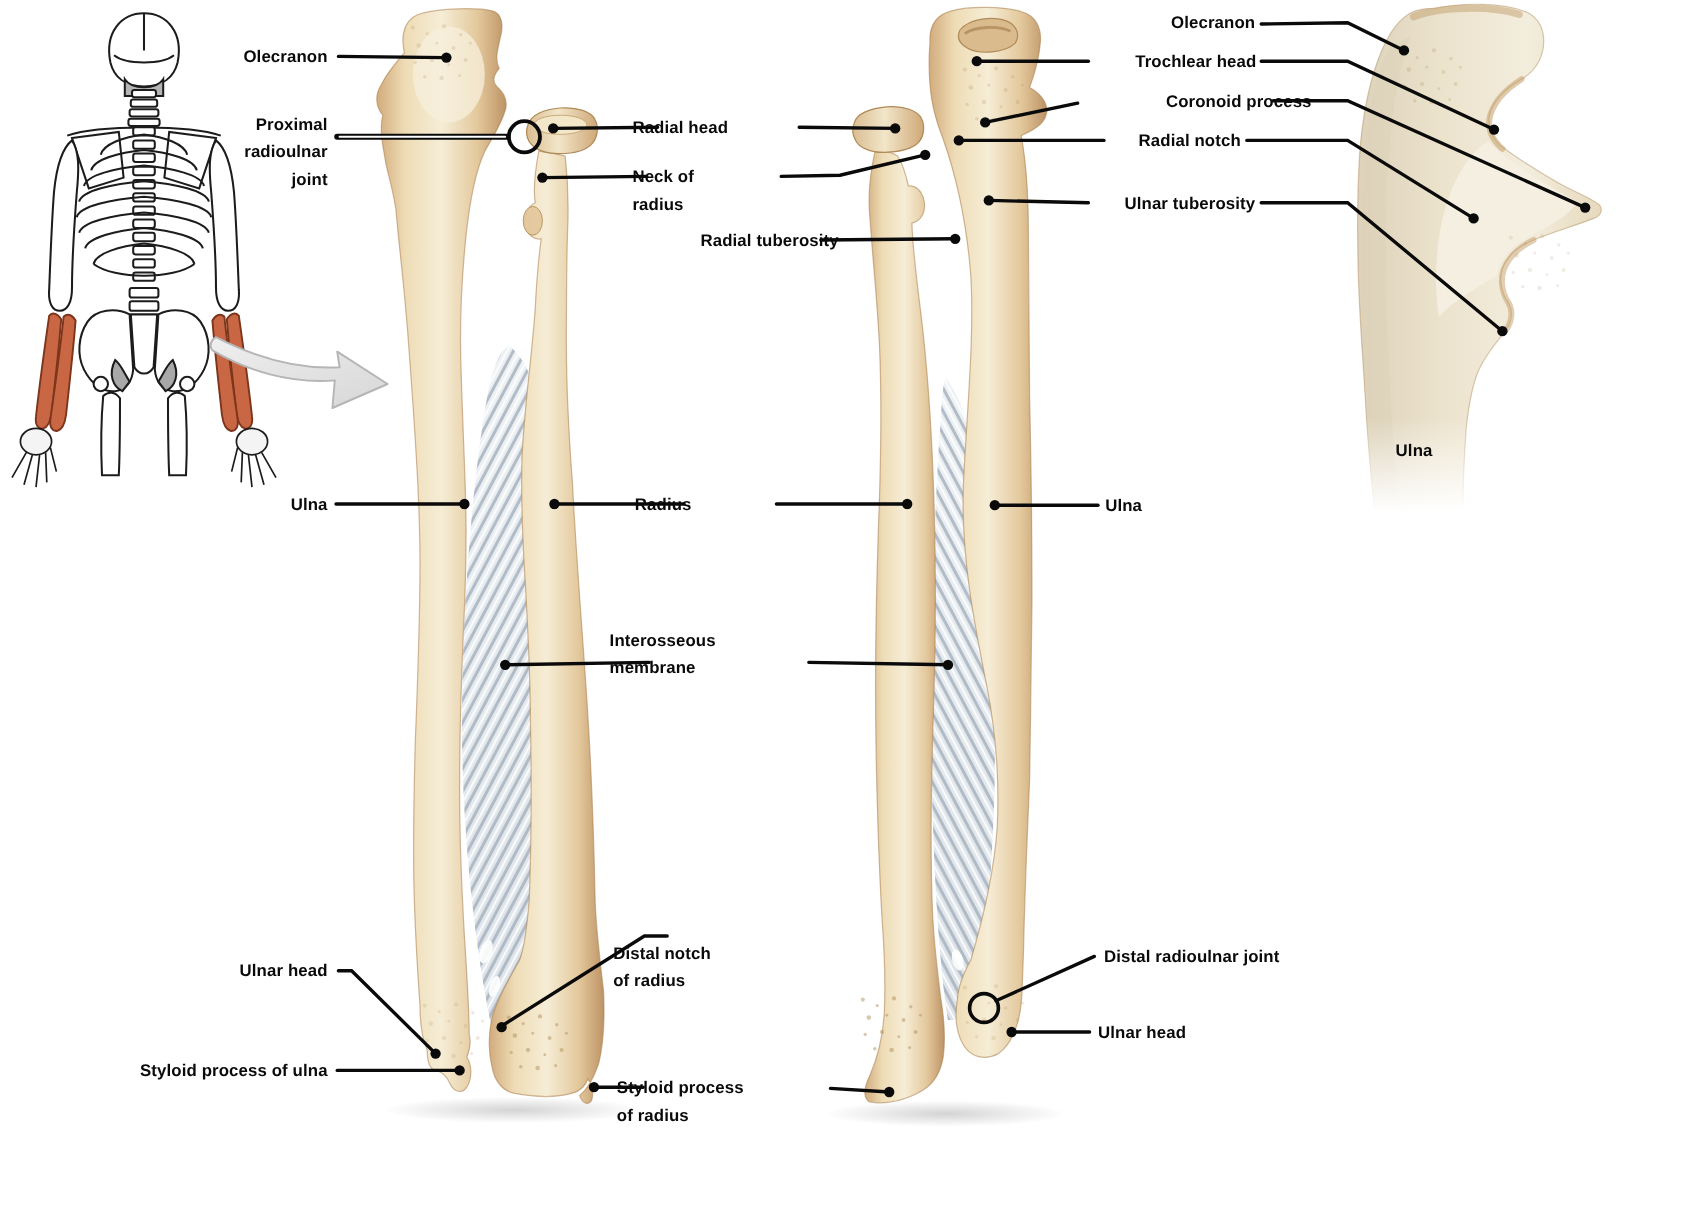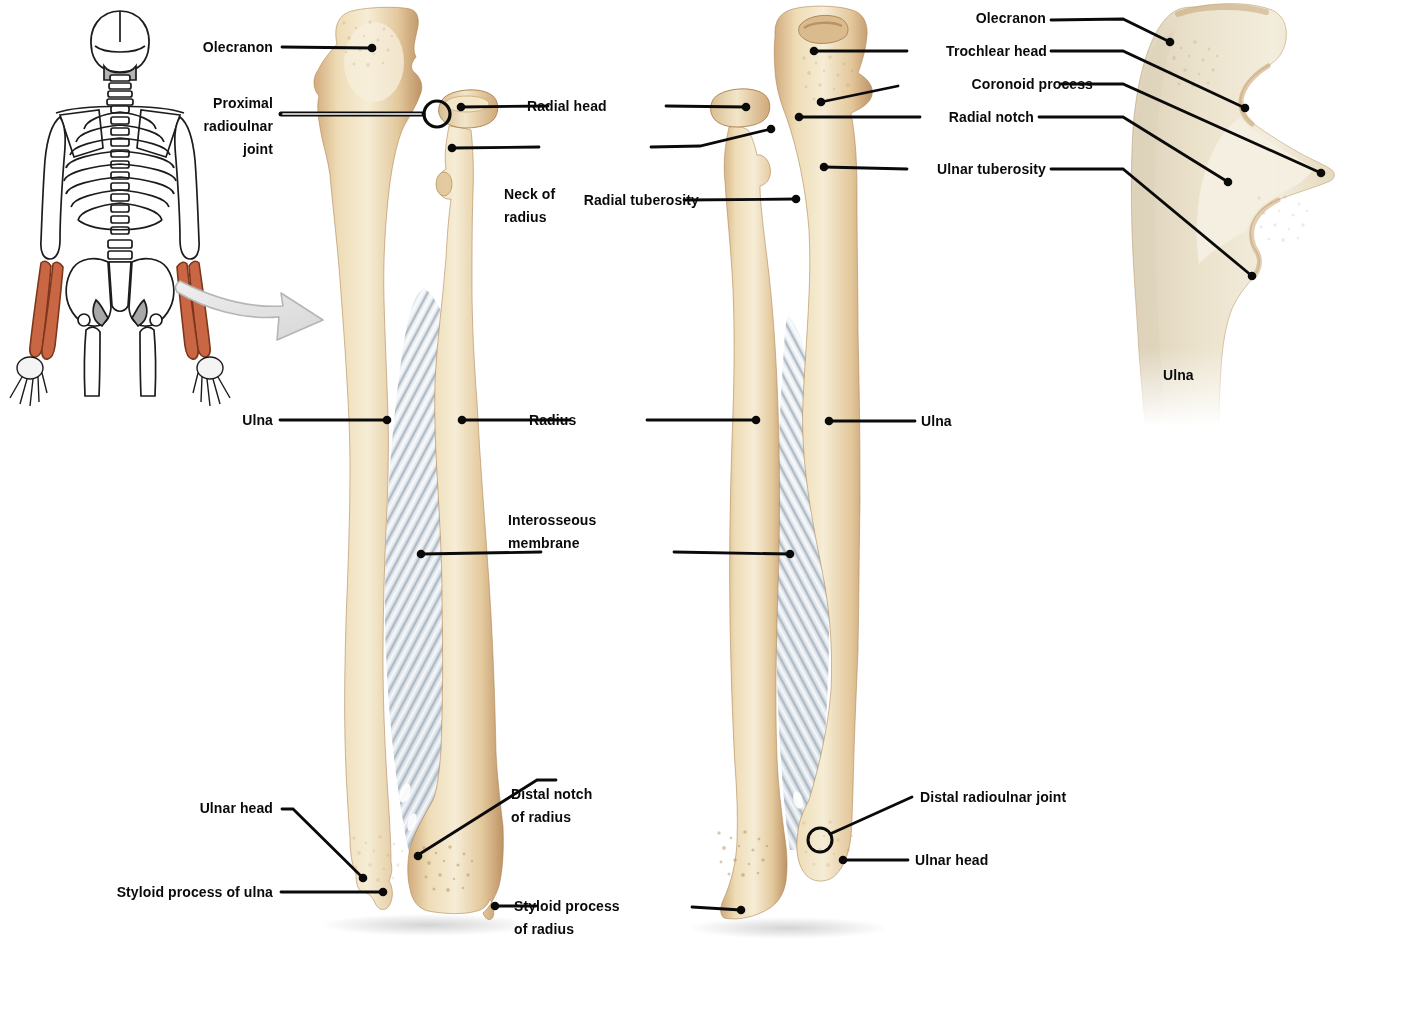--- a/index.html
+++ b/index.html
@@ -327,27 +327,27 @@
           <circle cx="1252" cy="276" r="4.3" stroke="none"></circle>
     </g>
   </g>
 </svg>
 
 <div class="lbl r" style="left:130px;top:36px;width:143px;">Olecranon</div>
 <div class="lbl r" style="left:110px;top:92px;width:163px;">Proximal
 radioulnar
 joint</div>
 <div class="lbl c" style="left:527px;top:95px;width:160px;">Radial head</div>
-<div class="lbl c" style="left:504px;top:136px;width:160px;margin-top:47px;">Neck of
+<div class="lbl c" style="left:527px;top:136px;width:160px;">Neck of
 radius</div>
 <div class="lbl r" style="left:489px;top:189px;width:210px;">Radial tuberosity</div>
 <div class="lbl r" style="left:130px;top:409px;width:143px;">Ulna</div>
 <div class="lbl c" style="left:529px;top:409px;width:160px;">Radius</div>
 <div class="lbl l" style="left:921px;top:410px;width:100px;">Ulna</div>
-<div class="lbl c" style="left:508px;top:509px;width:200px;">Interosseous
+<div class="lbl c" style="left:508px;top:522px;width:200px;">Interosseous
 membrane</div>
 <div class="lbl r" style="left:130px;top:797px;width:143px;">Ulnar head</div>
 <div class="lbl r" style="left:40px;top:881px;width:233px;">Styloid process of ulna</div>
 <div class="lbl c" style="left:511px;top:783px;width:200px;">Distal notch
 of radius</div>
 <div class="lbl c" style="left:514px;top:895px;width:200px;">Styloid process
 of radius</div>
 <div class="lbl l" style="left:920px;top:786px;width:245px;">Distal radioulnar joint</div>
 <div class="lbl l" style="left:915px;top:849px;width:150px;">Ulnar head</div>
 <div class="lbl r" style="left:900px;top:7px;width:146px;">Olecranon</div>

